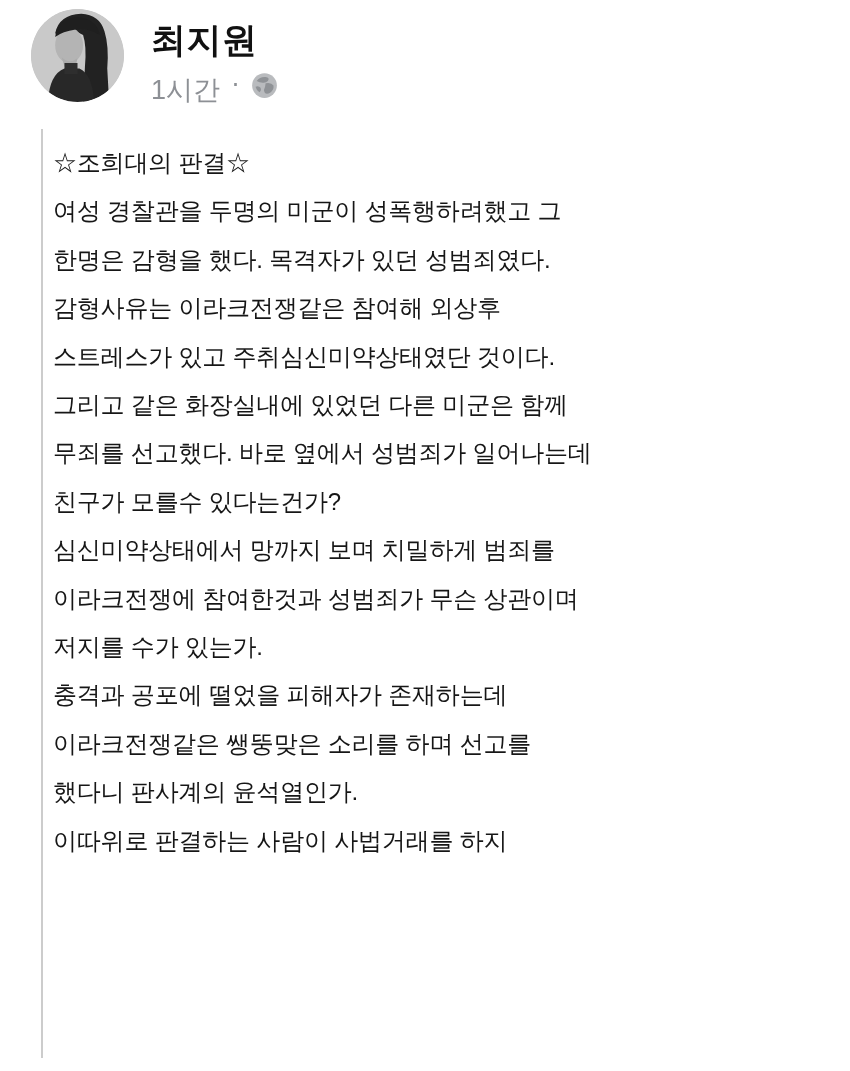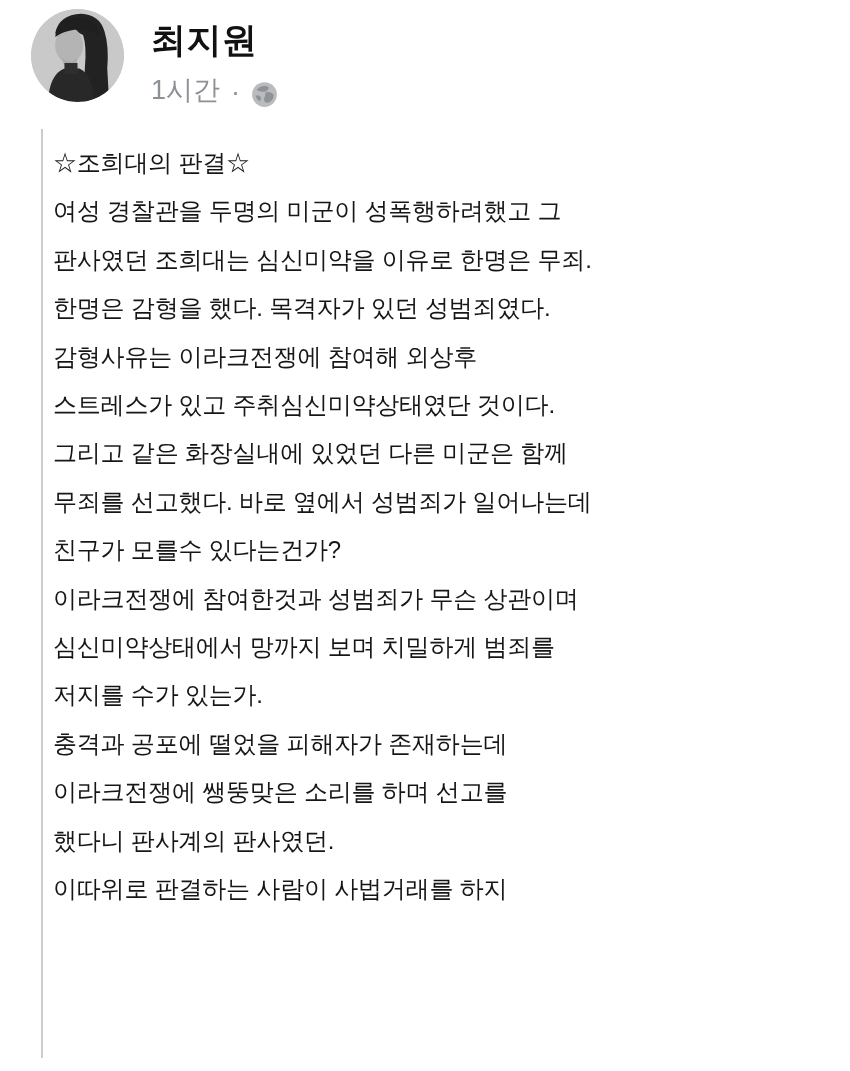--- a/index.html
+++ b/index.html
@@ -51,21 +51,21 @@
     color: var(--author-text);
     letter-spacing: 0.5px;
     cursor: pointer;
   }
 
   .post-meta {
     position: absolute;
     left: 151px;
     top: 72px;
     display: flex;
-    align-items: flex-end;
+    align-items: flex-start;
     gap: 11px;
     font-size: 27px;
     color: var(--meta-text);
   }
   .meta-separator {
     font-size: 27px;
     line-height: 27px;
     position: relative;
     top: -2px;
   }
@@ -145,27 +145,26 @@
     </span>
   </div>
 
 </div>
 
 <div class="left-rule"></div>
 
 <div class="post-body">
     <div class="body-line">☆조희대의 판결☆</div>
     <div class="body-line">여성 경찰관을 두명의 미군이 성폭행하려했고 그</div>
-    <div class="body-line">판사였던 조희대는 심신미약을 이유로 한명은 무죄.</div>
     <div class="body-line">한명은 감형을 했다. 목격자가 있던 성범죄였다.</div>
-    <div class="body-line">감형사유는 이라크전쟁에 참여해 외상후</div>
+    <div class="body-line">감형사유는 이라크전쟁같은 참여해 외상후</div>
     <div class="body-line">스트레스가 있고 주취심신미약상태였단 것이다.</div>
     <div class="body-line">그리고 같은 화장실내에 있었던 다른 미군은 함께</div>
     <div class="body-line">무죄를 선고했다. 바로 옆에서 성범죄가 일어나는데</div>
     <div class="body-line">친구가 모를수 있다는건가?</div>
+    <div class="body-line">심신미약상태에서 망까지 보며 치밀하게 범죄를</div>
     <div class="body-line">이라크전쟁에 참여한것과 성범죄가 무슨 상관이며</div>
-    <div class="body-line">심신미약상태에서 망까지 보며 치밀하게 범죄를</div>
     <div class="body-line">저지를 수가 있는가.</div>
     <div class="body-line">충격과 공포에 떨었을 피해자가 존재하는데</div>
-    <div class="body-line">이라크전쟁에 쌩뚱맞은 소리를 하며 선고를</div>
-    <div class="body-line">했다니 판사계의 판사였던.</div>
+    <div class="body-line">이라크전쟁같은 쌩뚱맞은 소리를 하며 선고를</div>
+    <div class="body-line">했다니 판사계의 윤석열인가.</div>
     <div class="body-line">이따위로 판결하는 사람이 사법거래를 하지</div>
   </div>
 
 </body></html>

